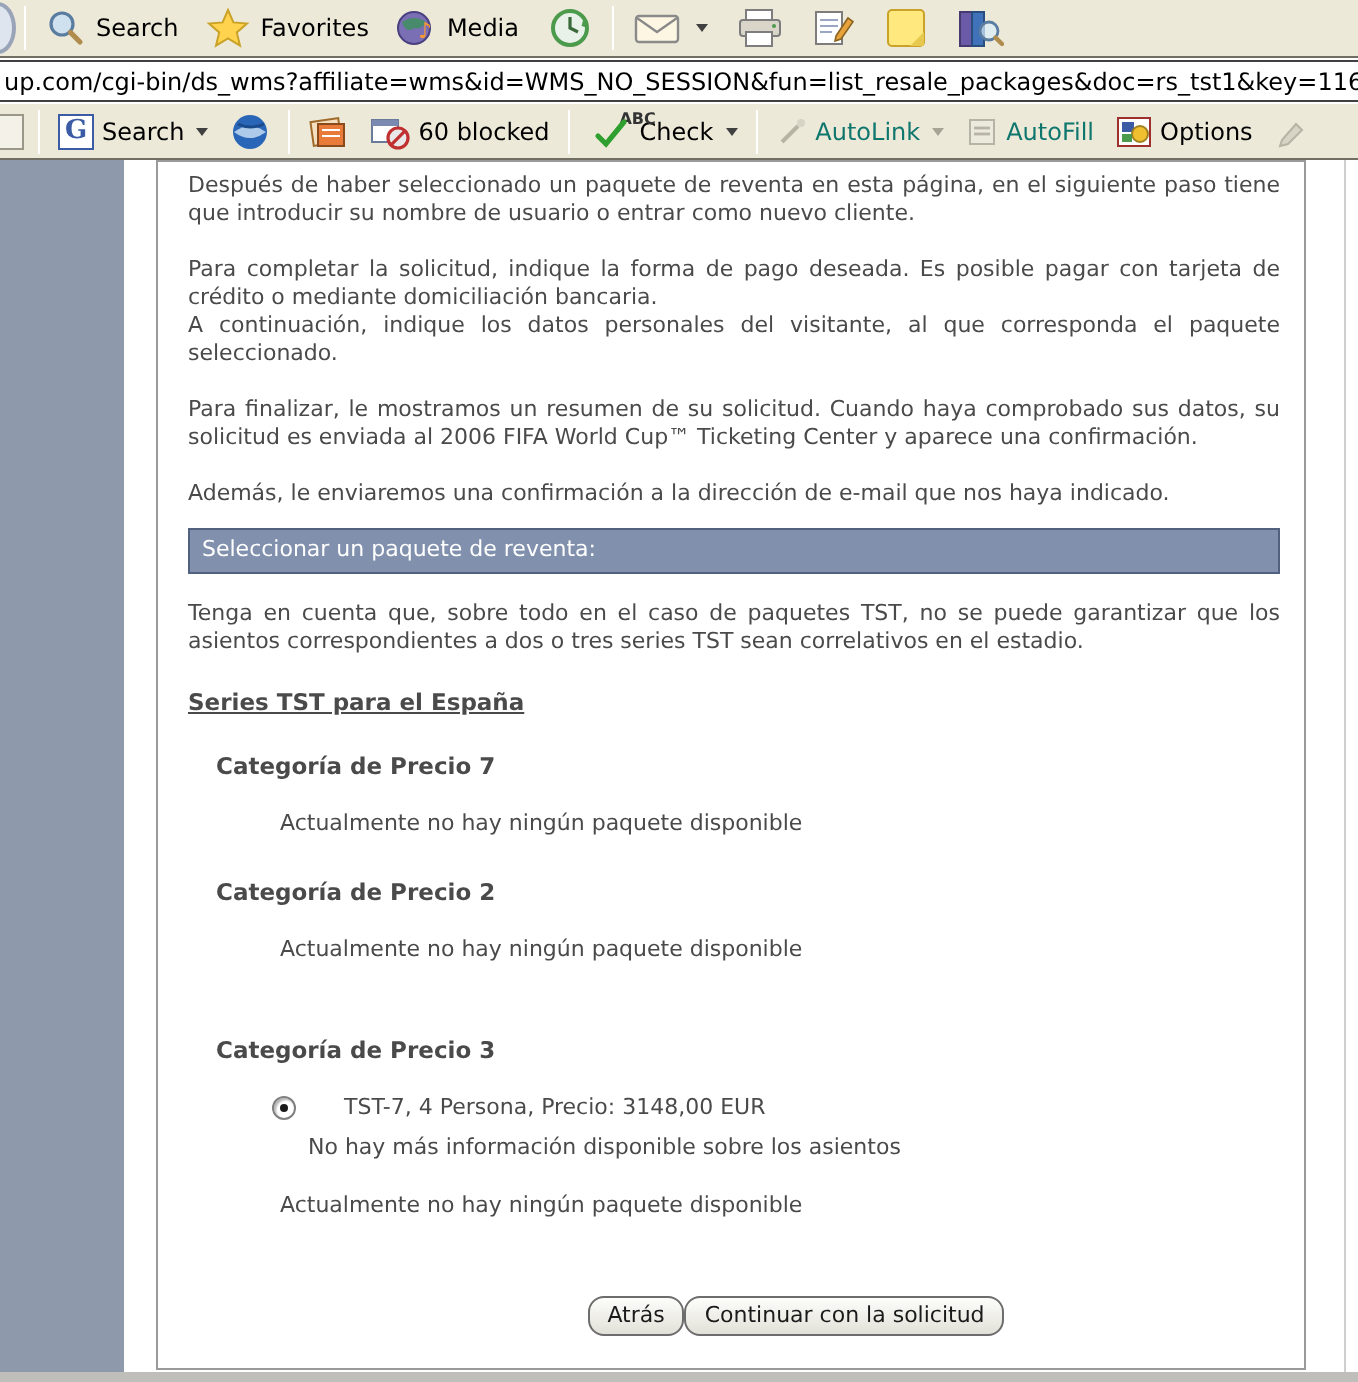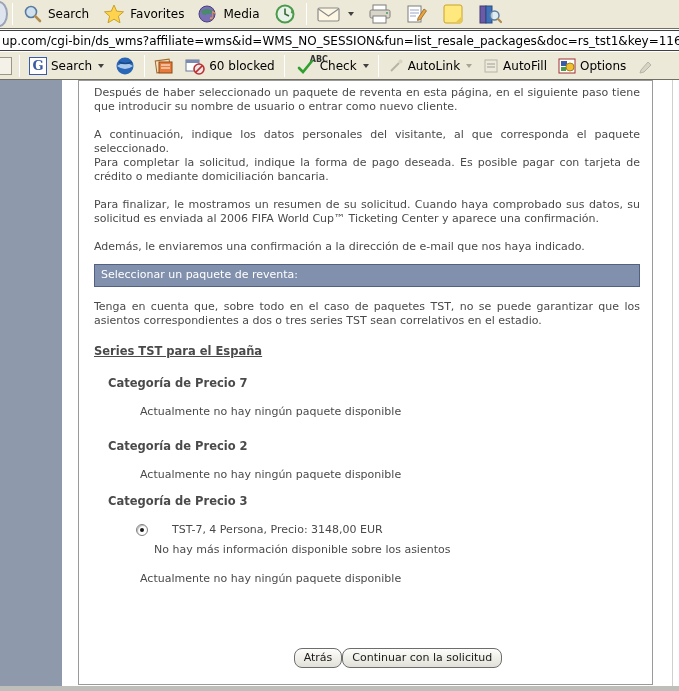--- a/index.html
+++ b/index.html
@@ -24,21 +24,21 @@
     background:#fff; border-top:1px solid #404040; border-bottom:1px solid #404040;
     display:flex; align-items:center; font-size:12px; color:#000; padding-left:2px;
     white-space:nowrap; overflow:hidden; }
 
   
   .g-toolbar { position:absolute; top:52px; left:0; width:679px; height:28px;
     background:#ECE9D8; border-bottom:1px solid #716F64;
     display:flex; align-items:center; gap:3px; overflow:hidden; }
   .g-item { display:flex; align-items:center; gap:4px; padding:2px 4px; font-size:12px;
     color:#000; white-space:nowrap; }
-  .g-item.dim { color:#000000; }
+  .g-item.dim { color:#0f766e; }
   .g-partial { width:12px; height:18px; border:1px solid #9a9789; border-left:none;
     background:#F4F2E8; margin-right:2px; }
   .g-logo { width:18px; height:18px; border:1px solid #3b5ba5; background:#fff;
     display:flex; align-items:center; justify-content:center;
     font-weight:bold; font-size:13px; color:#3b5ba5; font-family:"DejaVu Serif", serif; }
 
   
   .page-left-strip { position:absolute; top:80px; left:0; width:62px; height:606px; background:#8E99AC; }
   .page-right-line { position:absolute; top:80px; right:6px; width:1px; height:606px; background:#CFCFCF; }
   .window-bottom-edge { position:absolute; left:0; bottom:0; width:679px; height:5px; background:#BFBEBA; }
@@ -289,41 +289,41 @@
 
 <div class="page-left-strip"></div>
 <div class="page-right-line"></div>
 <div class="window-bottom-edge"></div>
 
 <div class="content-box">
 
   <div class="para">Después de haber seleccionado un paquete de reventa en esta página, en el siguiente paso tiene que introducir su nombre de usuario o entrar como nuevo cliente.</div>
 
   <div class="para-group">
+    <div>Para completar la solicitud, indique la forma de pago deseada. Es posible pagar con tarjeta de crédito o mediante domiciliación bancaria.</div>
     <div>A continuación, indique los datos personales del visitante, al que corresponda el paquete seleccionado.</div>
-    <div>Para completar la solicitud, indique la forma de pago deseada. Es posible pagar con tarjeta de crédito o mediante domiciliación bancaria.</div>
   </div>
 
   <div class="para">Para finalizar, le mostramos un resumen de su solicitud. Cuando haya comprobado sus datos, su solicitud es enviada al 2006 FIFA World Cup™ Ticketing Center y aparece una confirmación.</div>
 
   <div class="para para-last">Además, le enviaremos una confirmación a la dirección de e-mail que nos haya indicado.</div>
 
   <div class="section-header">Seleccionar un paquete de reventa:</div>
 
   <div class="note">Tenga en cuenta que, sobre todo en el caso de paquetes TST, no se puede garantizar que los asientos correspondientes a dos o tres series TST sean correlativos en el estadio.</div>
 
   <div class="series-title">Series TST para el España</div>
 
   <div class="cat-title">Categoría de Precio 7</div>
   <div class="cat-empty">Actualmente no hay ningún paquete disponible</div>
 
   <div class="cat-title" style="margin-top:20px;">Categoría de Precio 2</div>
   <div class="cat-empty">Actualmente no hay ningún paquete disponible</div>
 
-  <div class="cat-title" style="margin-top:12px;">Categoría de Precio 3</div>
+  <div class="cat-title" style="margin-top:36px;">Categoría de Precio 3</div>
   <div class="pkg-row">
     <span class="radio checked" role="radio" aria-checked="true"></span>
     <span>TST-7, 4 Persona, Precio: 3148,00 EUR</span>
   </div>
   <div class="pkg-info">No hay más información disponible sobre los asientos</div>
 
   <div class="cat-empty">Actualmente no hay ningún paquete disponible</div>
 
   <div class="buttons-row">
     <button class="win-btn">Atrás</button>

